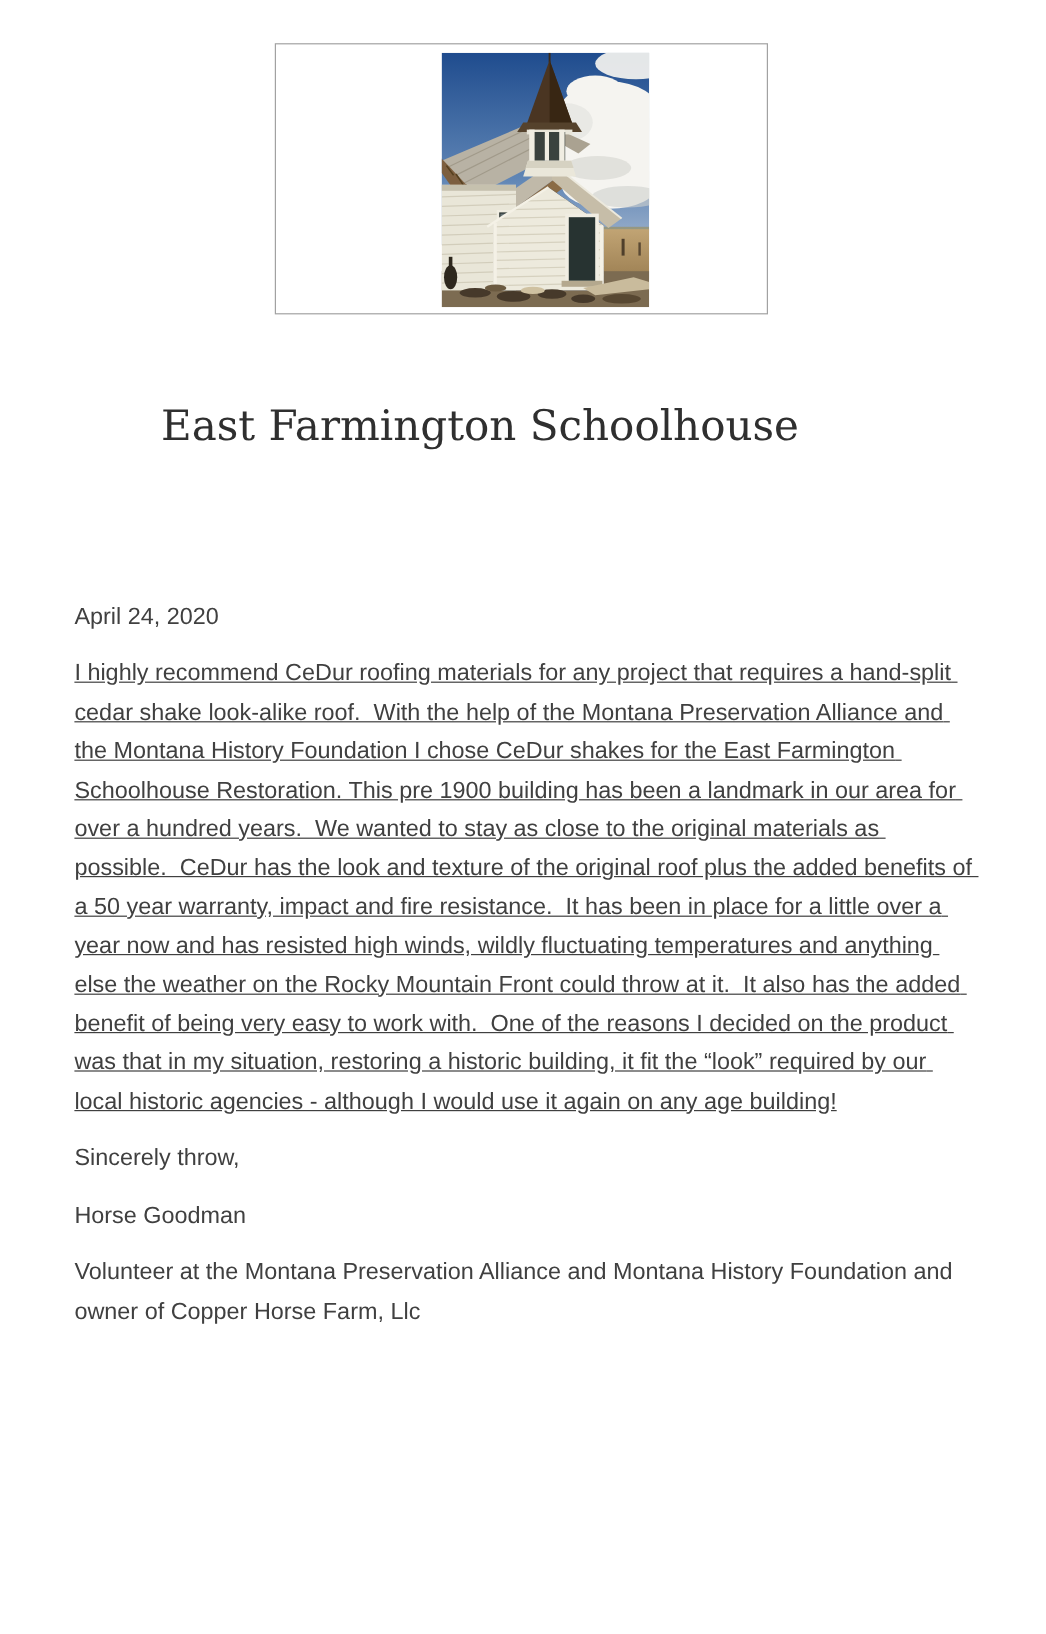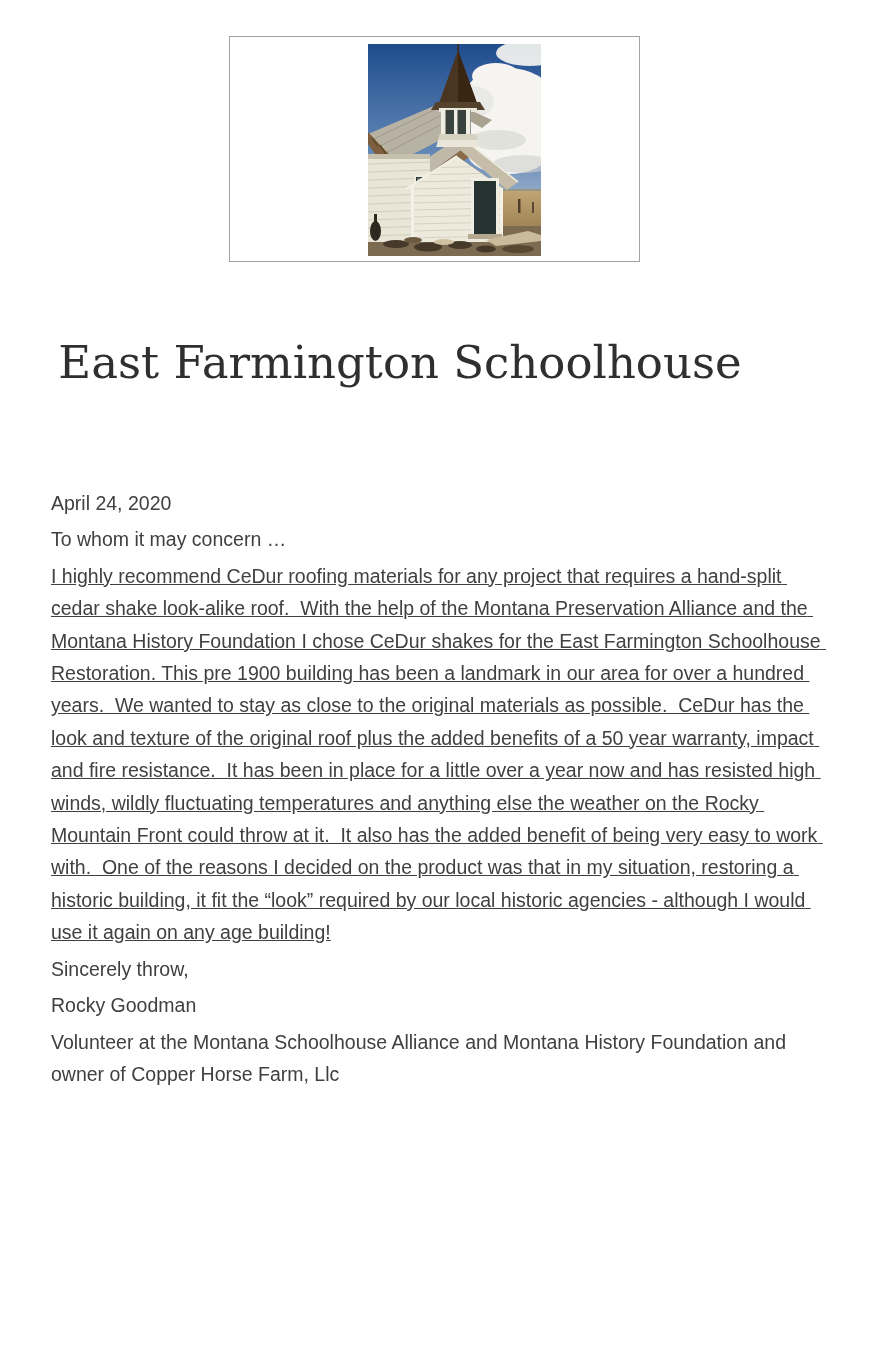--- a/index.html
+++ b/index.html
@@ -34,36 +34,36 @@
 
   
   .title {
     position: absolute;
     left: 0;
     top: 336px;
     width: 800px;
     text-align: center;
     font-family: "DejaVu Serif", "Liberation Serif", serif;
     font-weight: 400;
-    font-size: 45px;
+    font-size: 35px;
     letter-spacing: 0px;
     color: #2f2f2f;
   }
 
   
   .letter {
     position: absolute;
     left: 47px;
     top: 483px;
     width: 782px;
     font-size: 19.5px;
     line-height: 32.4px;
     color: #404040;
   }
-  .letter p { margin: 4px; }
+  .letter p { margin: 15px; }
   .date        { margin-top: 0; }
   .salutation  { margin-top: 46px; }
   .body-text   { margin-top: 23px; white-space: pre-wrap; text-decoration: underline; }
   .closing     { margin-top: 13px; }
   .signature   { margin-top: 70px; }
   .sig-title   { margin-top: 17px; }
 </style>
 </head>
 <body>
 
@@ -209,20 +209,19 @@
       <ellipse cx="76" cy="198" rx="10" ry="3" fill="#cfc1a1"></ellipse>
       <polygon points="118,196 160,187 173,191 173,197 128,202" fill="#c9bb9c"></polygon>
       <ellipse cx="150" cy="205" rx="16" ry="4" fill="#584832"></ellipse>
     </svg>
   </div>
 
   <div class="title">East Farmington Schoolhouse</div>
 
   <div class="letter">
     <p class="date">April 24, 2020</p>
-    <p class="salutation">To whom it may concern …</p>
     <p class="body-text">I highly recommend CeDur roofing materials for any project that requires a hand-split cedar shake look-alike roof.  With the help of the Montana Preservation Alliance and the Montana History Foundation I chose CeDur shakes for the East Farmington Schoolhouse Restoration. This pre 1900 building has been a landmark in our area for over a hundred years.  We wanted to stay as close to the original materials as possible.  CeDur has the look and texture of the original roof plus the added benefits of a 50 year warranty, impact and fire resistance.  It has been in place for a little over a year now and has resisted high winds, wildly fluctuating temperatures and anything else the weather on the Rocky Mountain Front could throw at it.  It also has the added benefit of being very easy to work with.  One of the reasons I decided on the product was that in my situation, restoring a historic building, it fit the “look” required by our local historic agencies - although I would use it again on any age building!</p>
     <p class="closing">Sincerely throw,</p>
-    <p class="signature">Rocky Goodman</p>
-    <p class="sig-title">Volunteer at the Montana Schoolhouse Alliance and Montana History Foundation and owner of Copper Horse Farm, Llc</p>
+    <p class="signature">Horse Goodman</p>
+    <p class="sig-title">Volunteer at the Montana Preservation Alliance and Montana History Foundation and owner of Copper Horse Farm, Llc</p>
   </div>
 
 </div>
 
 </body></html>

